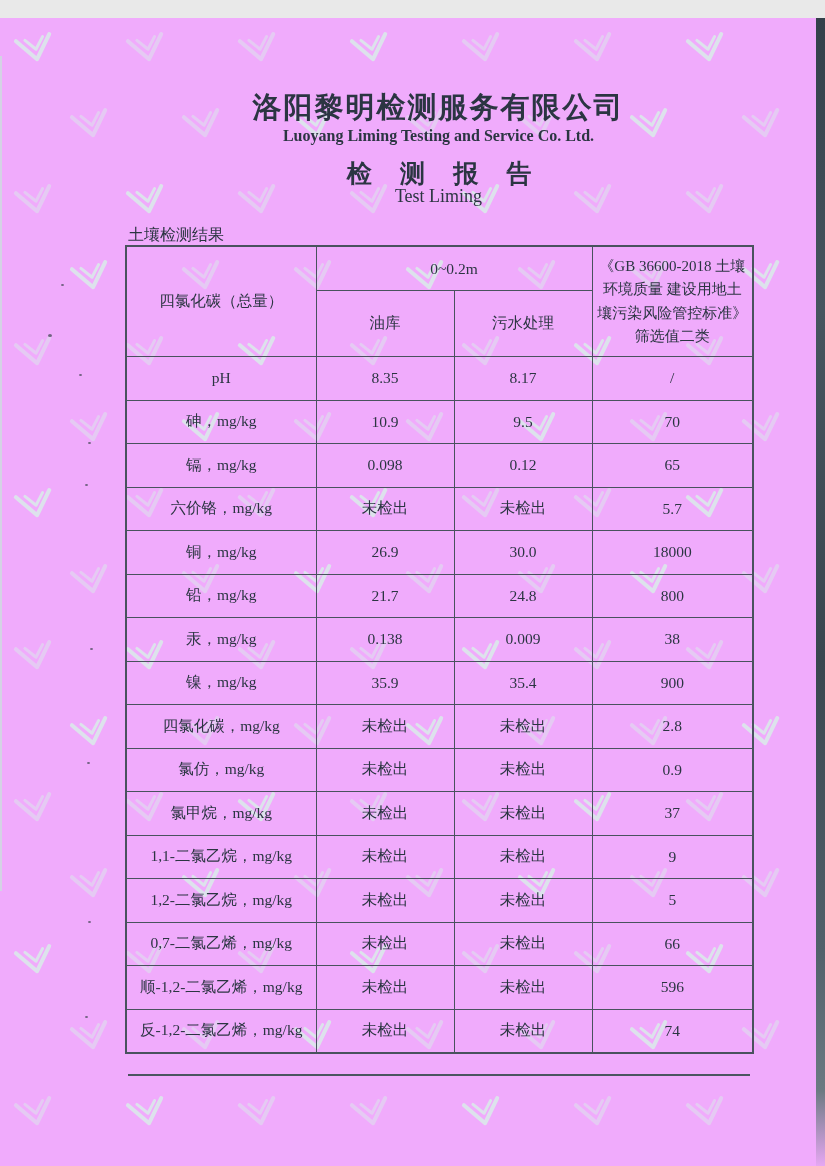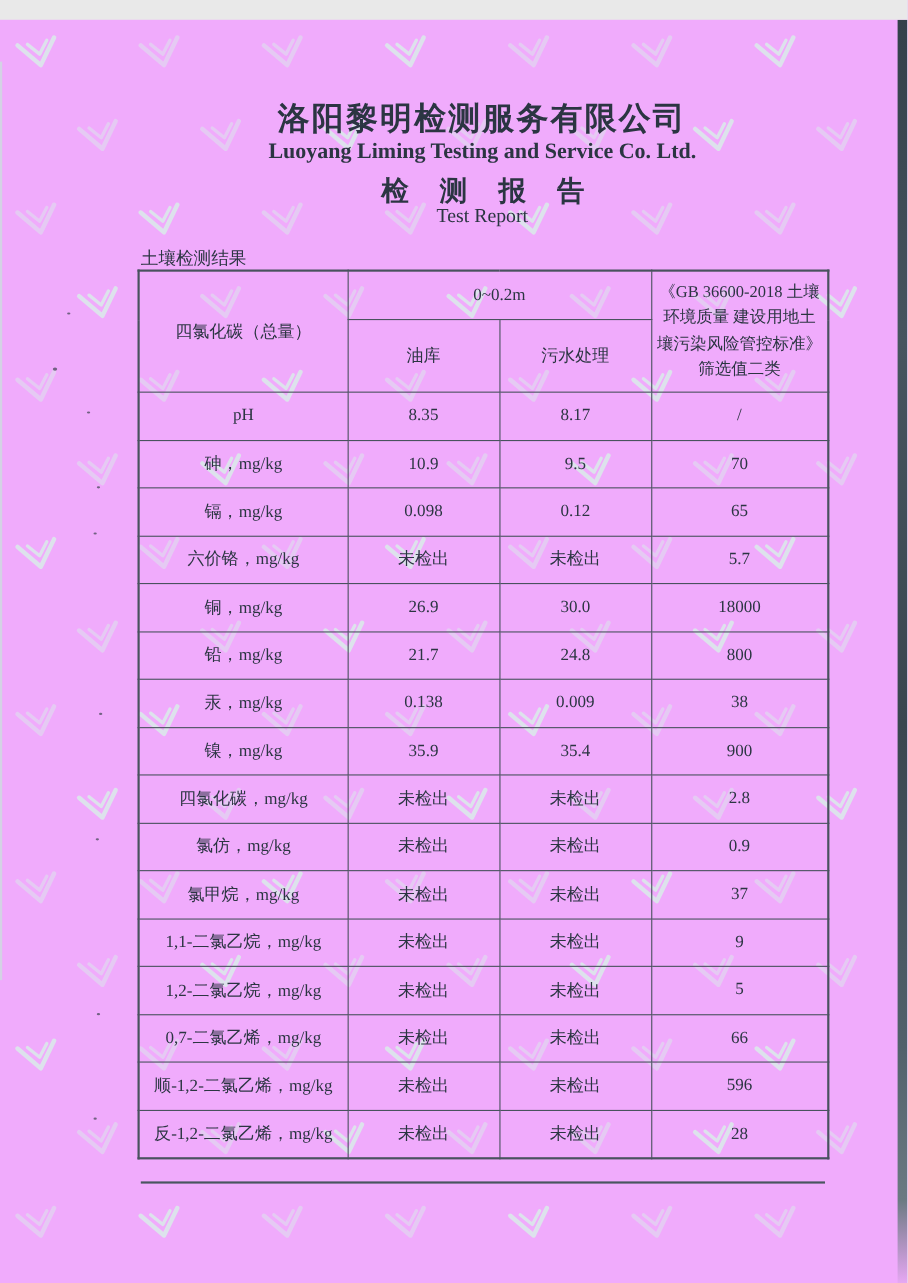--- a/index.html
+++ b/index.html
@@ -24,21 +24,21 @@
     background:#ebe5f0;
   }
   .left-line{
     position:absolute;left:0;top:38px;width:2px;height:835px;
     background:#cfd8e0;opacity:.85;
   }
   .speck{position:absolute;background:#3a434e;border-radius:50%;}
   
   .titleblock{position:absolute;left:125px;top:0;width:627px;text-align:center;}
   .t-zh{position:absolute;left:0;top:70px;width:100%;font-size:29px;font-weight:bold;letter-spacing:2px;}
-  .t-en{position:absolute;left:0;top:109px;width:100%;font-size:20px;font-weight:600;}
+  .t-en{position:absolute;left:0;top:109px;width:100%;font-size:16px;font-weight:600;}
   .t-rep{position:absolute;left:6px;top:139px;width:100%;font-size:25px;font-weight:bold;letter-spacing:11px;}
   .t-rep-en{position:absolute;left:0;top:168px;width:100%;font-size:18px;font-weight:500;}
   .meta{position:absolute;left:128px;top:188px;width:624px;height:20px;font-size:16px;}
   .meta .repno-label{font-weight:500;}
   .meta .repno{margin-left:10px;letter-spacing:.5px;}
   .meta .pageind{position:absolute;right:-4px;top:0;letter-spacing:3px;}
   .sectitle{position:absolute;left:128px;top:207px;font-size:16px;}
   
   table.results{
     position:absolute;left:125px;top:227px;
@@ -501,21 +501,21 @@
       <div class="speck" style="left: 90px; top: 630px; width: 3px; height: 2px; opacity: 0.7;"></div>
       <div class="speck" style="left: 87px; top: 744px; width: 3px; height: 2px; opacity: 0.7;"></div>
       <div class="speck" style="left: 88px; top: 903px; width: 3px; height: 2px; opacity: 0.7;"></div>
       <div class="speck" style="left: 85px; top: 998px; width: 3px; height: 2px; opacity: 0.7;"></div>
     </div>
 
   <div class="titleblock">
     <div class="t-zh">洛阳黎明检测服务有限公司</div>
     <div class="t-en">Luoyang Liming Testing and Service Co. Ltd.</div>
     <div class="t-rep">检 测 报 告</div>
-    <div class="t-rep-en">Test Report</div>
+    <div class="t-rep-en">Test Liming</div>
   </div>
 
 
   <div class="sectitle">土壤检测结果</div>
 
   <table class="results">
     <colgroup>
       <col style="width:190px">
         <col style="width:138px">
         <col style="width:138px">
@@ -620,20 +620,20 @@
         <tr>
           <td>顺-1,2-二氯乙烯，mg/kg</td>
           <td>未检出</td>
           <td>未检出</td>
           <td>596</td>
         </tr>
         <tr>
           <td>反-1,2-二氯乙烯，mg/kg</td>
           <td>未检出</td>
           <td>未检出</td>
-          <td>28</td>
+          <td>74</td>
         </tr>
       </tbody>
   </table>
 
   <div class="footline"></div>
 
 </div>
 
 </body></html>

